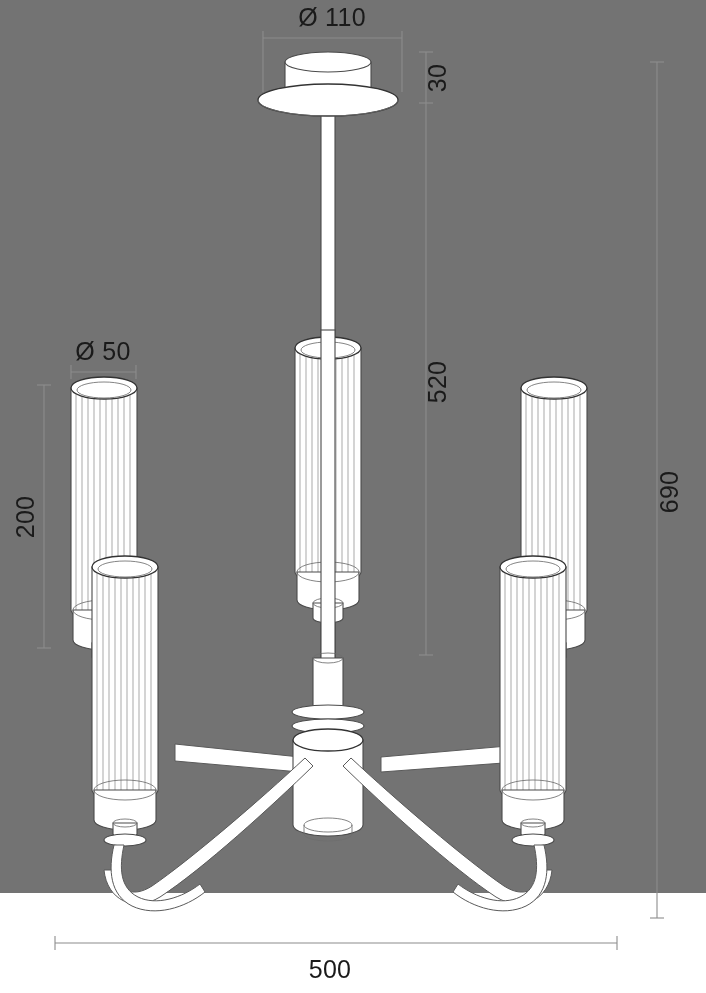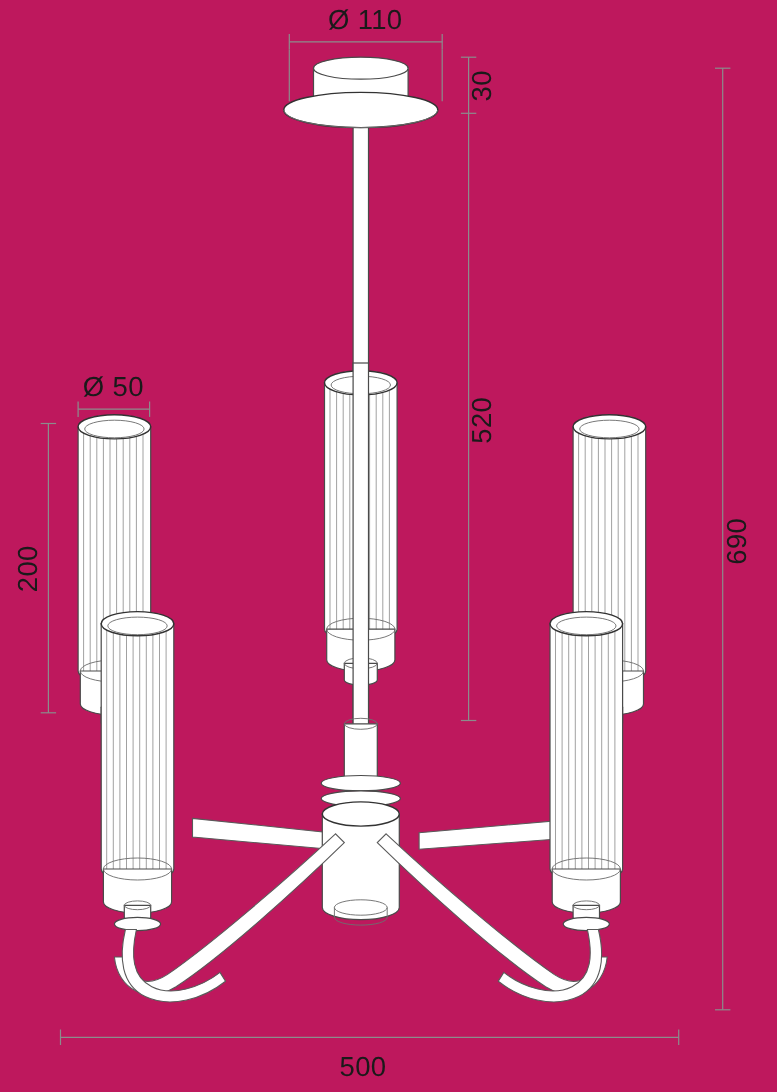--- a/index.html
+++ b/index.html
@@ -10,22 +10,22 @@
   body {
     width: 706px;
     height: 993px;
     font-family: "Liberation Sans", sans-serif;
     overflow: hidden;
     position: relative;
   }
   #drawing-root {
     position: relative;
     width: 706px;
-    height: 993px;
-    background: #be185d;
+    height: 893px;
+    background: #737373;
   }
   svg#tech-drawing {
     display: block;
     width: 706px;
     height: 993px;
   }
   .dim-line {
     stroke: #8c8c8c;
     stroke-width: 1.1;
     fill: none;

